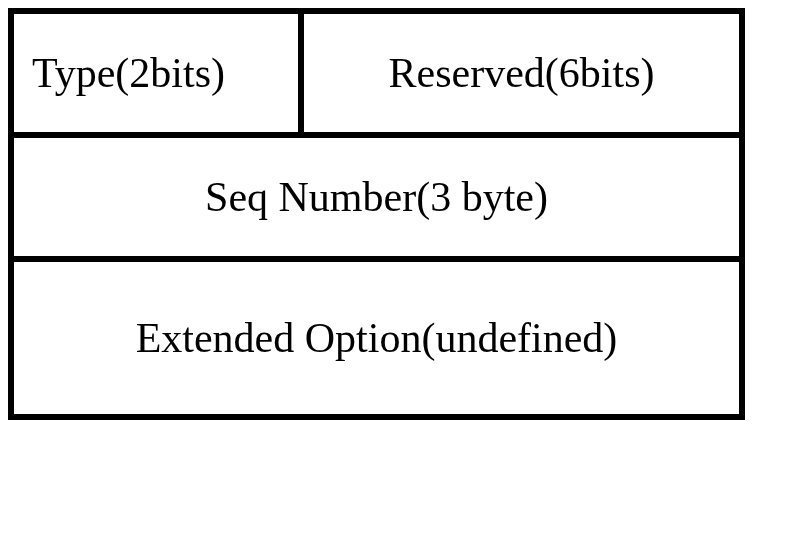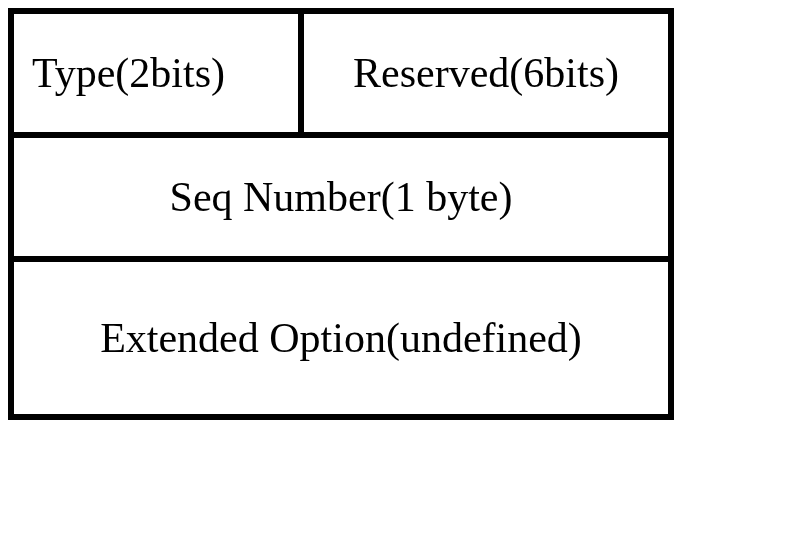--- a/index.html
+++ b/index.html
@@ -7,21 +7,21 @@
     padding: 0;
     width: 787px;
     height: 547px;
     background: #ffffff;
     font-family: "Times New Roman", Times, serif;
   }
   .packet {
     position: absolute;
     left: 8px;
     top: 8px;
-    width: 666px;
+    width: 737px;
     border: 3px solid #000;
     box-sizing: border-box;
   }
   .row {
     display: flex;
     width: 100%;
     box-sizing: border-box;
   }
   .cell {
     border: 3px solid #000;
@@ -43,18 +43,18 @@
 </style>
 </head>
 <body>
 
 <div class="packet">
   <div class="row row0">
     <div class="cell c0">Type(2bits)</div>
     <div class="cell c1">Reserved(6bits)</div>
   </div>
   <div class="row row1">
-    <div class="cell c">Seq Number(1 byte)</div>
+    <div class="cell c">Seq Number(3 byte)</div>
   </div>
   <div class="row row3">
     <div class="cell c">Extended Option(undefined)</div>
   </div>
 </div>
 
 </body></html>

